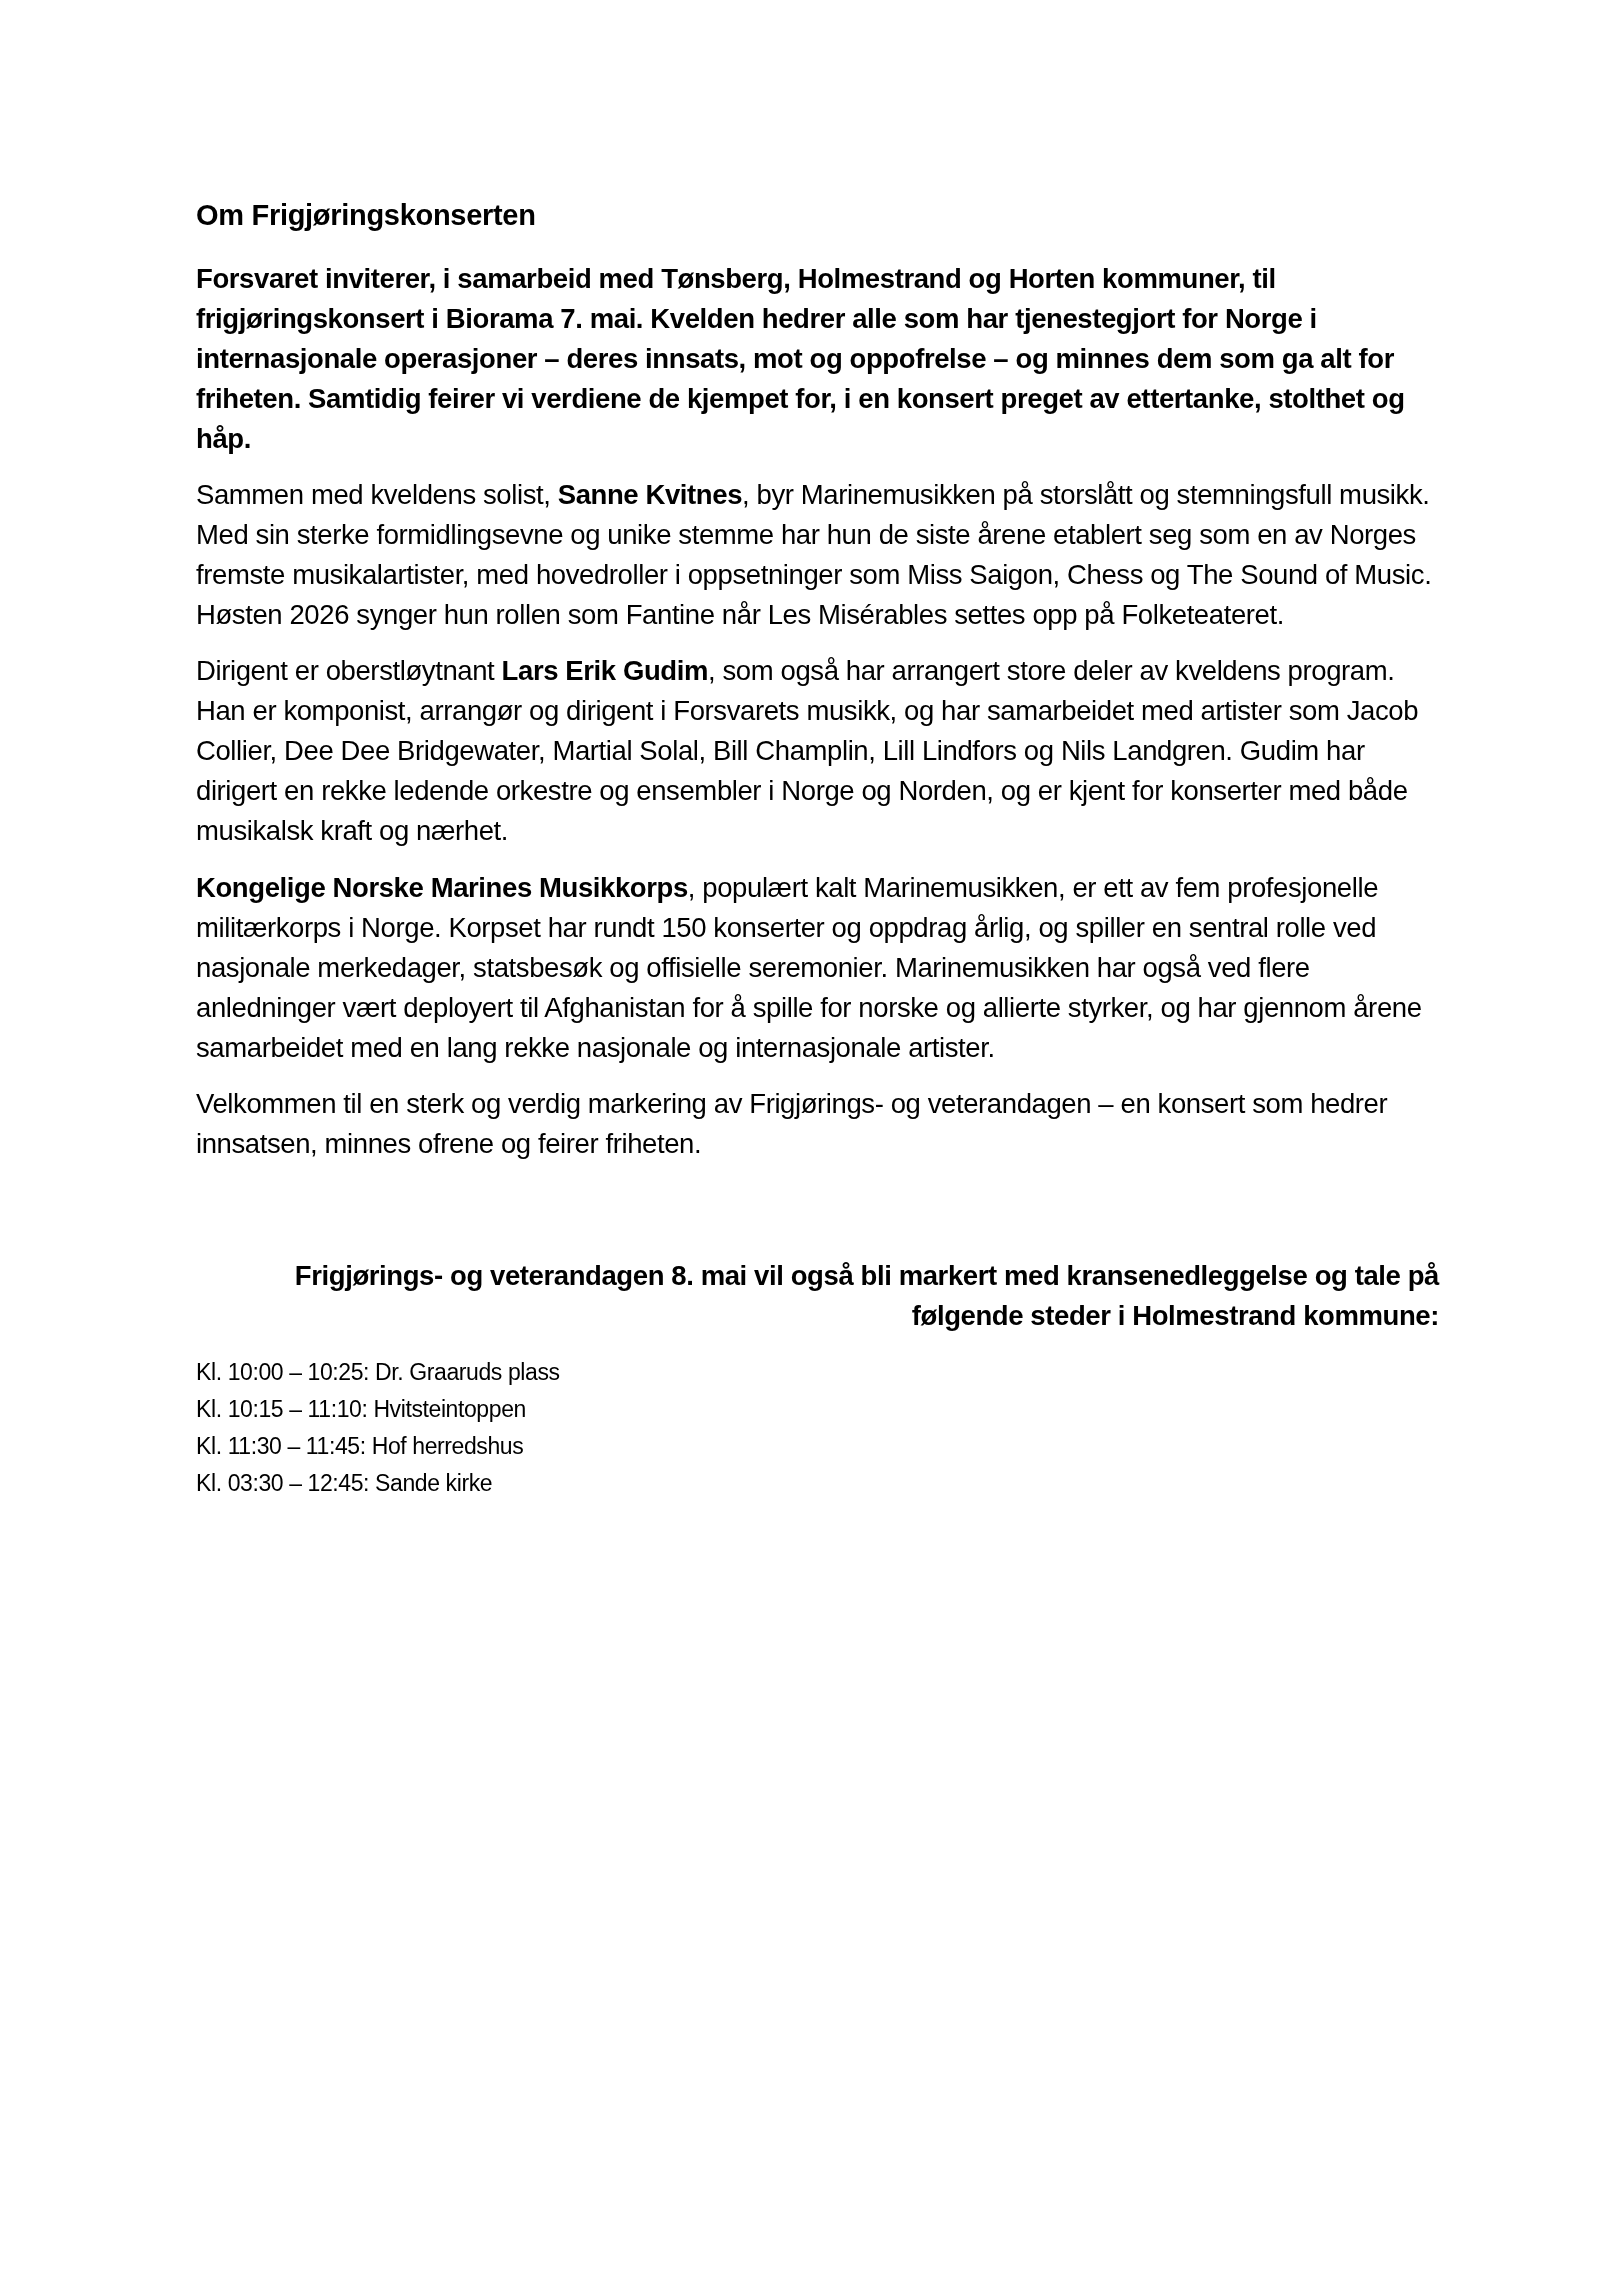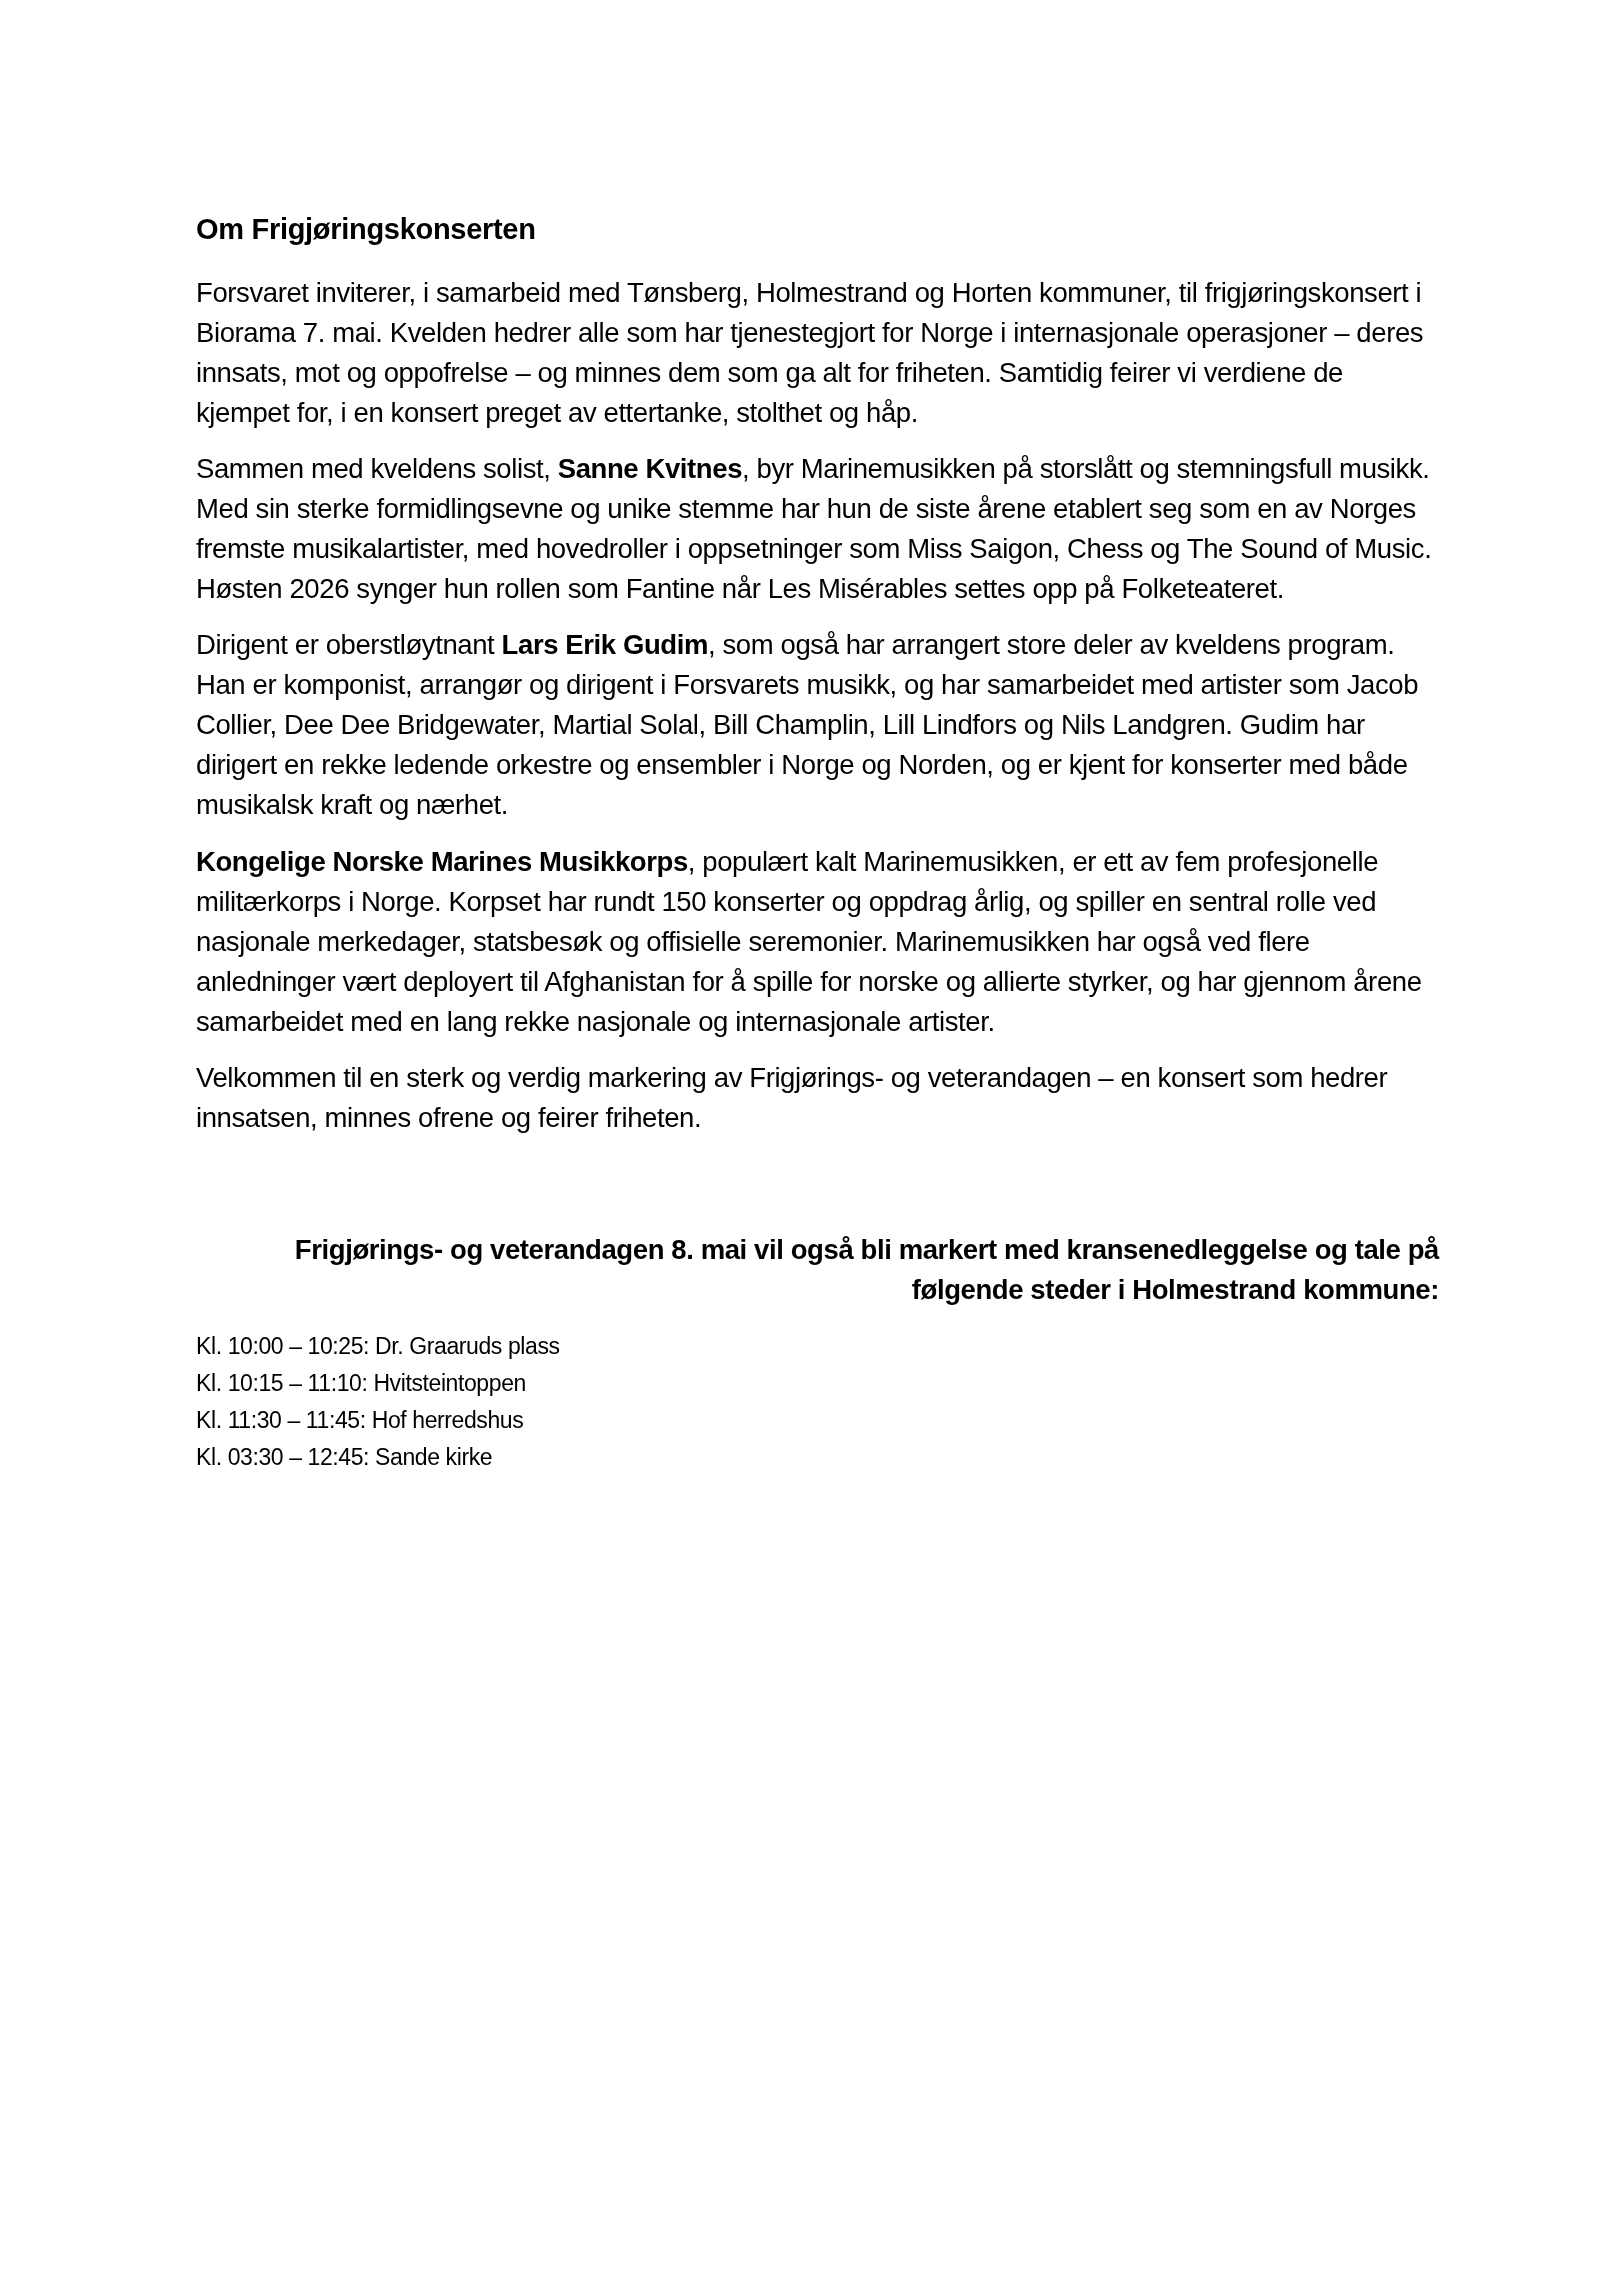--- a/index.html
+++ b/index.html
@@ -4,36 +4,35 @@
   <style>
     html, body { margin: 0; padding: 0; background: #ffffff; }
     body { width: 1623px; height: 2295px; position: relative; overflow: hidden; }
     .page {
       position: absolute;
       left: 196px;
       top: 196px;
       width: 1243px;
       color: #000000;
       font-family: "Liberation Sans", sans-serif;
-      margin-top: 14px;
     }
     .title {
       font-size: 29px;
       font-weight: 700;
       margin: 0 0 23.6px 0;
       line-height: 39px;
       letter-spacing: -0.3px;
     }
     p {
       margin: 0 0 16.4px 0;
       font-size: 27.5px;
       line-height: 40px;
       letter-spacing: -0.4px;
     }
-    .lead { font-weight: 400; }
+    .lead { font-weight: 700; }
     b { font-weight: 700; }
     .gap { height: 75px; }
     .schedule-lead { font-weight: 700; margin-bottom: 18.3px; text-align: right; }
     .schedule { margin: 0; padding: 0; list-style: none; }
     .schedule li {
       font-size: 23px;
       line-height: 37px;
       letter-spacing: -0.4px;
     }
   </style>

